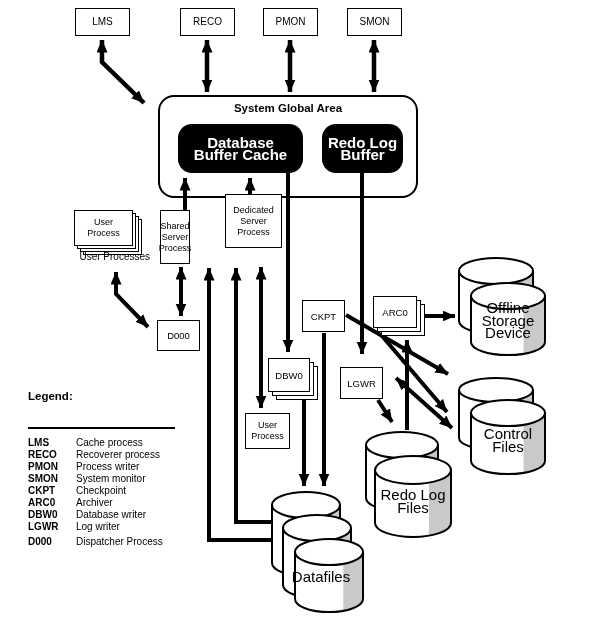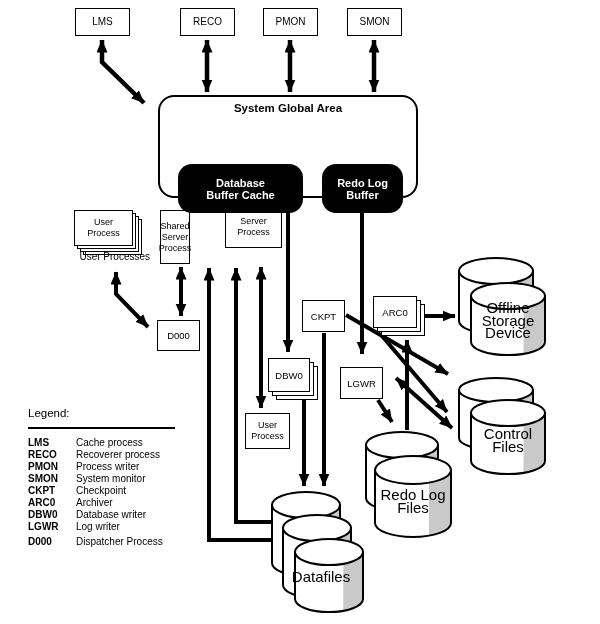--- a/index.html
+++ b/index.html
@@ -15,31 +15,31 @@
   }
   .topbox{font-size:10px;line-height:12px;}
   .sga{
     position:absolute;left:158px;top:95px;width:260px;height:103px;
     border:2px solid #000;border-radius:16px;box-sizing:border-box;z-index:2;background:transparent;
   }
   .sga-title{position:absolute;left:0;right:0;top:5px;text-align:center;font-weight:bold;font-size:11.5px;}
   .blackbox{
     position:absolute;background:#000;color:#fff;border-radius:14px;box-sizing:border-box;
     display:flex;align-items:center;justify-content:center;text-align:center;
-    white-space:pre-line;font-weight:bold;font-size:11px;line-height:12px;z-index:3;margin-top:40px;
+    white-space:pre-line;font-weight:bold;font-size:15px;line-height:12px;z-index:3;
   }
   .stack{position:absolute;z-index:2;}
   .stack .layer{
     position:absolute;width:100%;height:100%;border:1.5px solid #000;background:#fff;box-sizing:border-box;
     display:flex;align-items:center;justify-content:center;text-align:center;
     white-space:pre-line;font-size:9px;line-height:11px;
   }
   .caption{position:absolute;text-align:right;font-size:10px;z-index:2;}
   .cyl-label{position:absolute;width:74px;text-align:center;white-space:pre-line;font-size:15px;line-height:12.5px;z-index:2;}
-  .legend-title{position:absolute;left:28px;top:407px;font-weight:normal;font-size:11.5px;z-index:2;}
+  .legend-title{position:absolute;left:28px;top:390px;font-weight:bold;font-size:11.5px;z-index:2;}
   .legend-rule{position:absolute;left:28px;top:427px;width:147px;border-top:2px solid #000;z-index:2;}
   .lrow{position:absolute;left:28px;display:flex;font-size:10px;z-index:2;}
   .lterm{width:48px;font-weight:bold;}
   .ldesc{white-space:nowrap;}
 </style>
 </head>
 <body>
 
 <svg id="canvas" width="600" height="624" xmlns="http://www.w3.org/2000/svg">
     <defs>

